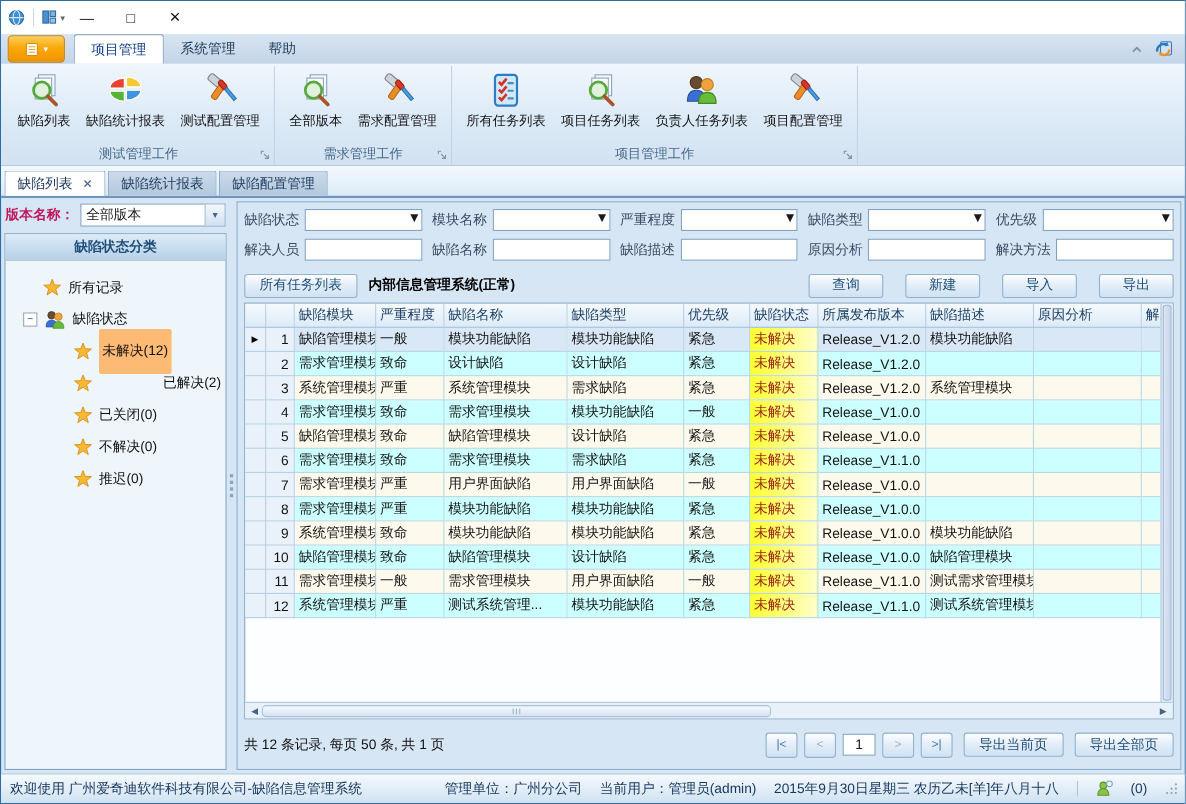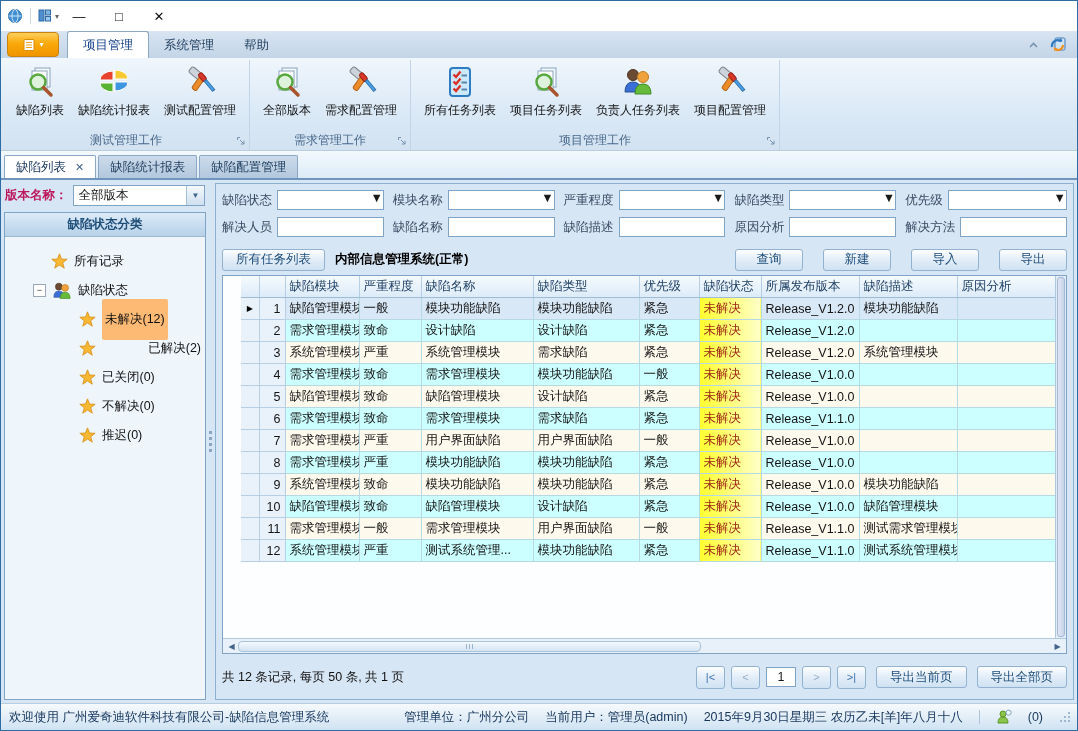--- a/index.html
+++ b/index.html
@@ -37,21 +37,21 @@
   .dtab .close{margin-left:9px;color:#44648c;font-weight:bold;font-size:11px;}
   
   .main{flex:1;display:flex;padding:3px;min-height:0;}
   .sidebar{width:202px;display:flex;flex-direction:column;min-height:0;}
   .version-row{height:25px;display:flex;align-items:center;gap:5px;padding:0 1px;flex:none;}
   .vlabel{font-weight:bold;color:#be185d;white-space:nowrap;}
   .select{flex:1;height:21px;background:#fff;border:1px solid #7fa4c5;display:flex;align-items:center;padding-left:5px;box-sizing:border-box;}
   .select .caret-btn{margin-left:auto;width:17px;align-self:stretch;background:linear-gradient(#f4f9fd,#cfe0ef);border-left:1px solid #a5bed6;display:flex;align-items:center;justify-content:center;color:#44648c;font-size:8px;}
   .side-panel{flex:1;margin-top:4px;border:1px solid #7fa4c5;background:#eef5fb;display:flex;flex-direction:column;min-height:0;}
   .side-panel-header{height:23px;background:linear-gradient(#dcebf8,#b7d1e8);border-bottom:1px solid #9db8d2;display:flex;align-items:center;justify-content:center;font-weight:bold;color:#1f4e79;flex:none;}
-  .tree{padding:10px 4px;overflow:hidden;margin-left:12px;}
+  .tree{padding:10px 4px;overflow:hidden;}
   .tree-item{display:flex;align-items:center;height:29px;gap:6px;}
   .tree-item .txt{color:#111;}
   .tree-item.sel .txt{background:#fdba74;padding:12px 3px;border-radius:2px;}
   .expand-box{width:11px;height:11px;border:1px solid #98a8b8;background:#fff;display:flex;align-items:center;justify-content:center;font-size:9px;color:#333;line-height:9px;flex:none;}
   .splitter{width:9px;display:flex;flex-direction:column;align-items:center;justify-content:center;gap:3px;flex:none;}
   .splitter i{width:3px;height:3px;background:#8aa6c2;}
   
   .content{flex:1;border:1px solid #8cb0cf;background:#d7e6f4;display:flex;flex-direction:column;padding:5px 6px;min-width:0;min-height:0;}
   .filters{display:flex;flex-direction:column;gap:7px;padding:1px 0 7px;flex:none;}
   .frow{display:flex;gap:9px;}
@@ -59,21 +59,21 @@
   .flabel{color:#3a4a63;white-space:nowrap;}
   .finput{flex:1;height:20px;background:#fff;border:1px solid #7fa4c5;display:flex;box-sizing:border-box;min-width:0;}
   .toolbar{height:31px;display:flex;align-items:center;gap:10px;flex:none;}
   .btn{height:22px;padding:0 13px;background:linear-gradient(#fdfeff,#e4eef9 45%,#cfe2f2);border:1px solid #93b2d0;border-radius:3px;color:#1f4e79;display:inline-flex;align-items:center;justify-content:center;white-space:nowrap;box-sizing:border-box;}
   .sys-label{font-weight:bold;color:#000;}
   .toolbar .actions{margin-left:auto;display:flex;gap:20px;padding-left:44px;}
   .toolbar .actions .btn{min-width:68px;}
   
   .grid-outer{flex:1;border:1px solid #7fa4c5;background:#fdfeff;display:flex;flex-direction:column;min-height:0;}
   .grid-area{flex:1;display:flex;min-height:0;}
-  .grid-table-wrap{flex:1;overflow:hidden;margin-left:18px;}
+  .grid-table-wrap{flex:1;overflow:hidden;}
   table{border-collapse:collapse;table-layout:fixed;width:834px;}
   th{height:21px;background:linear-gradient(#f5fafe,#dcebf8);border-right:1px solid #b6cfe4;border-bottom:1px solid #9fbcd6;color:#1f4064;font-weight:normal;text-align:left;padding:0 4px;overflow:hidden;white-space:nowrap;}
   td{height:21px;border-right:1px solid #b7d9e3;border-bottom:1px solid #b7d9e3;padding:0 4px;overflow:hidden;white-space:nowrap;color:#141414;}
   td.ind,td.num{background:#e9f2fb;border-right:1px solid #b6cfe4;border-bottom:1px solid #b6cfe4;}
   td.ind{text-align:center;font-size:8px;color:#000;}
   td.num{text-align:right;}
   tr.cyan td.data{background:#ccffff;}
   tr.cream td.data{background:#fdf9ec;}
   tr.sel td.data{background:#d9e8f6;}
   td.status{background:linear-gradient(90deg,#ffff2e,#ffffc8) !important;color:#9c2416;}
@@ -132,21 +132,21 @@
       <span class="icon">
         <svg width="14" height="14" viewBox="0 0 14 14">
             <rect x="2" y="1.5" width="10" height="11" rx="1" fill="#fff" stroke="#d78f0a"></rect>
             <line x1="4" y1="4.5" x2="10" y2="4.5" stroke="#f0a01e"></line>
             <line x1="4" y1="7" x2="10" y2="7" stroke="#f0a01e"></line>
             <line x1="4" y1="9.5" x2="10" y2="9.5" stroke="#f0a01e"></line>
           </svg>
       </span>
       <span class="caret">▾</span>
     </span>
-    <div id="ribbon-tabs" style="display:flex;align-items:flex-end;">
+    <div id="ribbon-tabs" style="display:flex;">
         <div class="rtab active">项目管理</div>
         <div class="rtab">系统管理</div>
         <div class="rtab">帮助</div>
       </div>
     <div class="ribbon-right">
       <span class="icon">
         <svg width="13" height="10" viewBox="0 0 13 10">
             <path d="M3 7 L6.5 3.5 L10 7" fill="none" stroke="#7a93ad" stroke-width="1.6"></path>
           </svg>
       </span>

